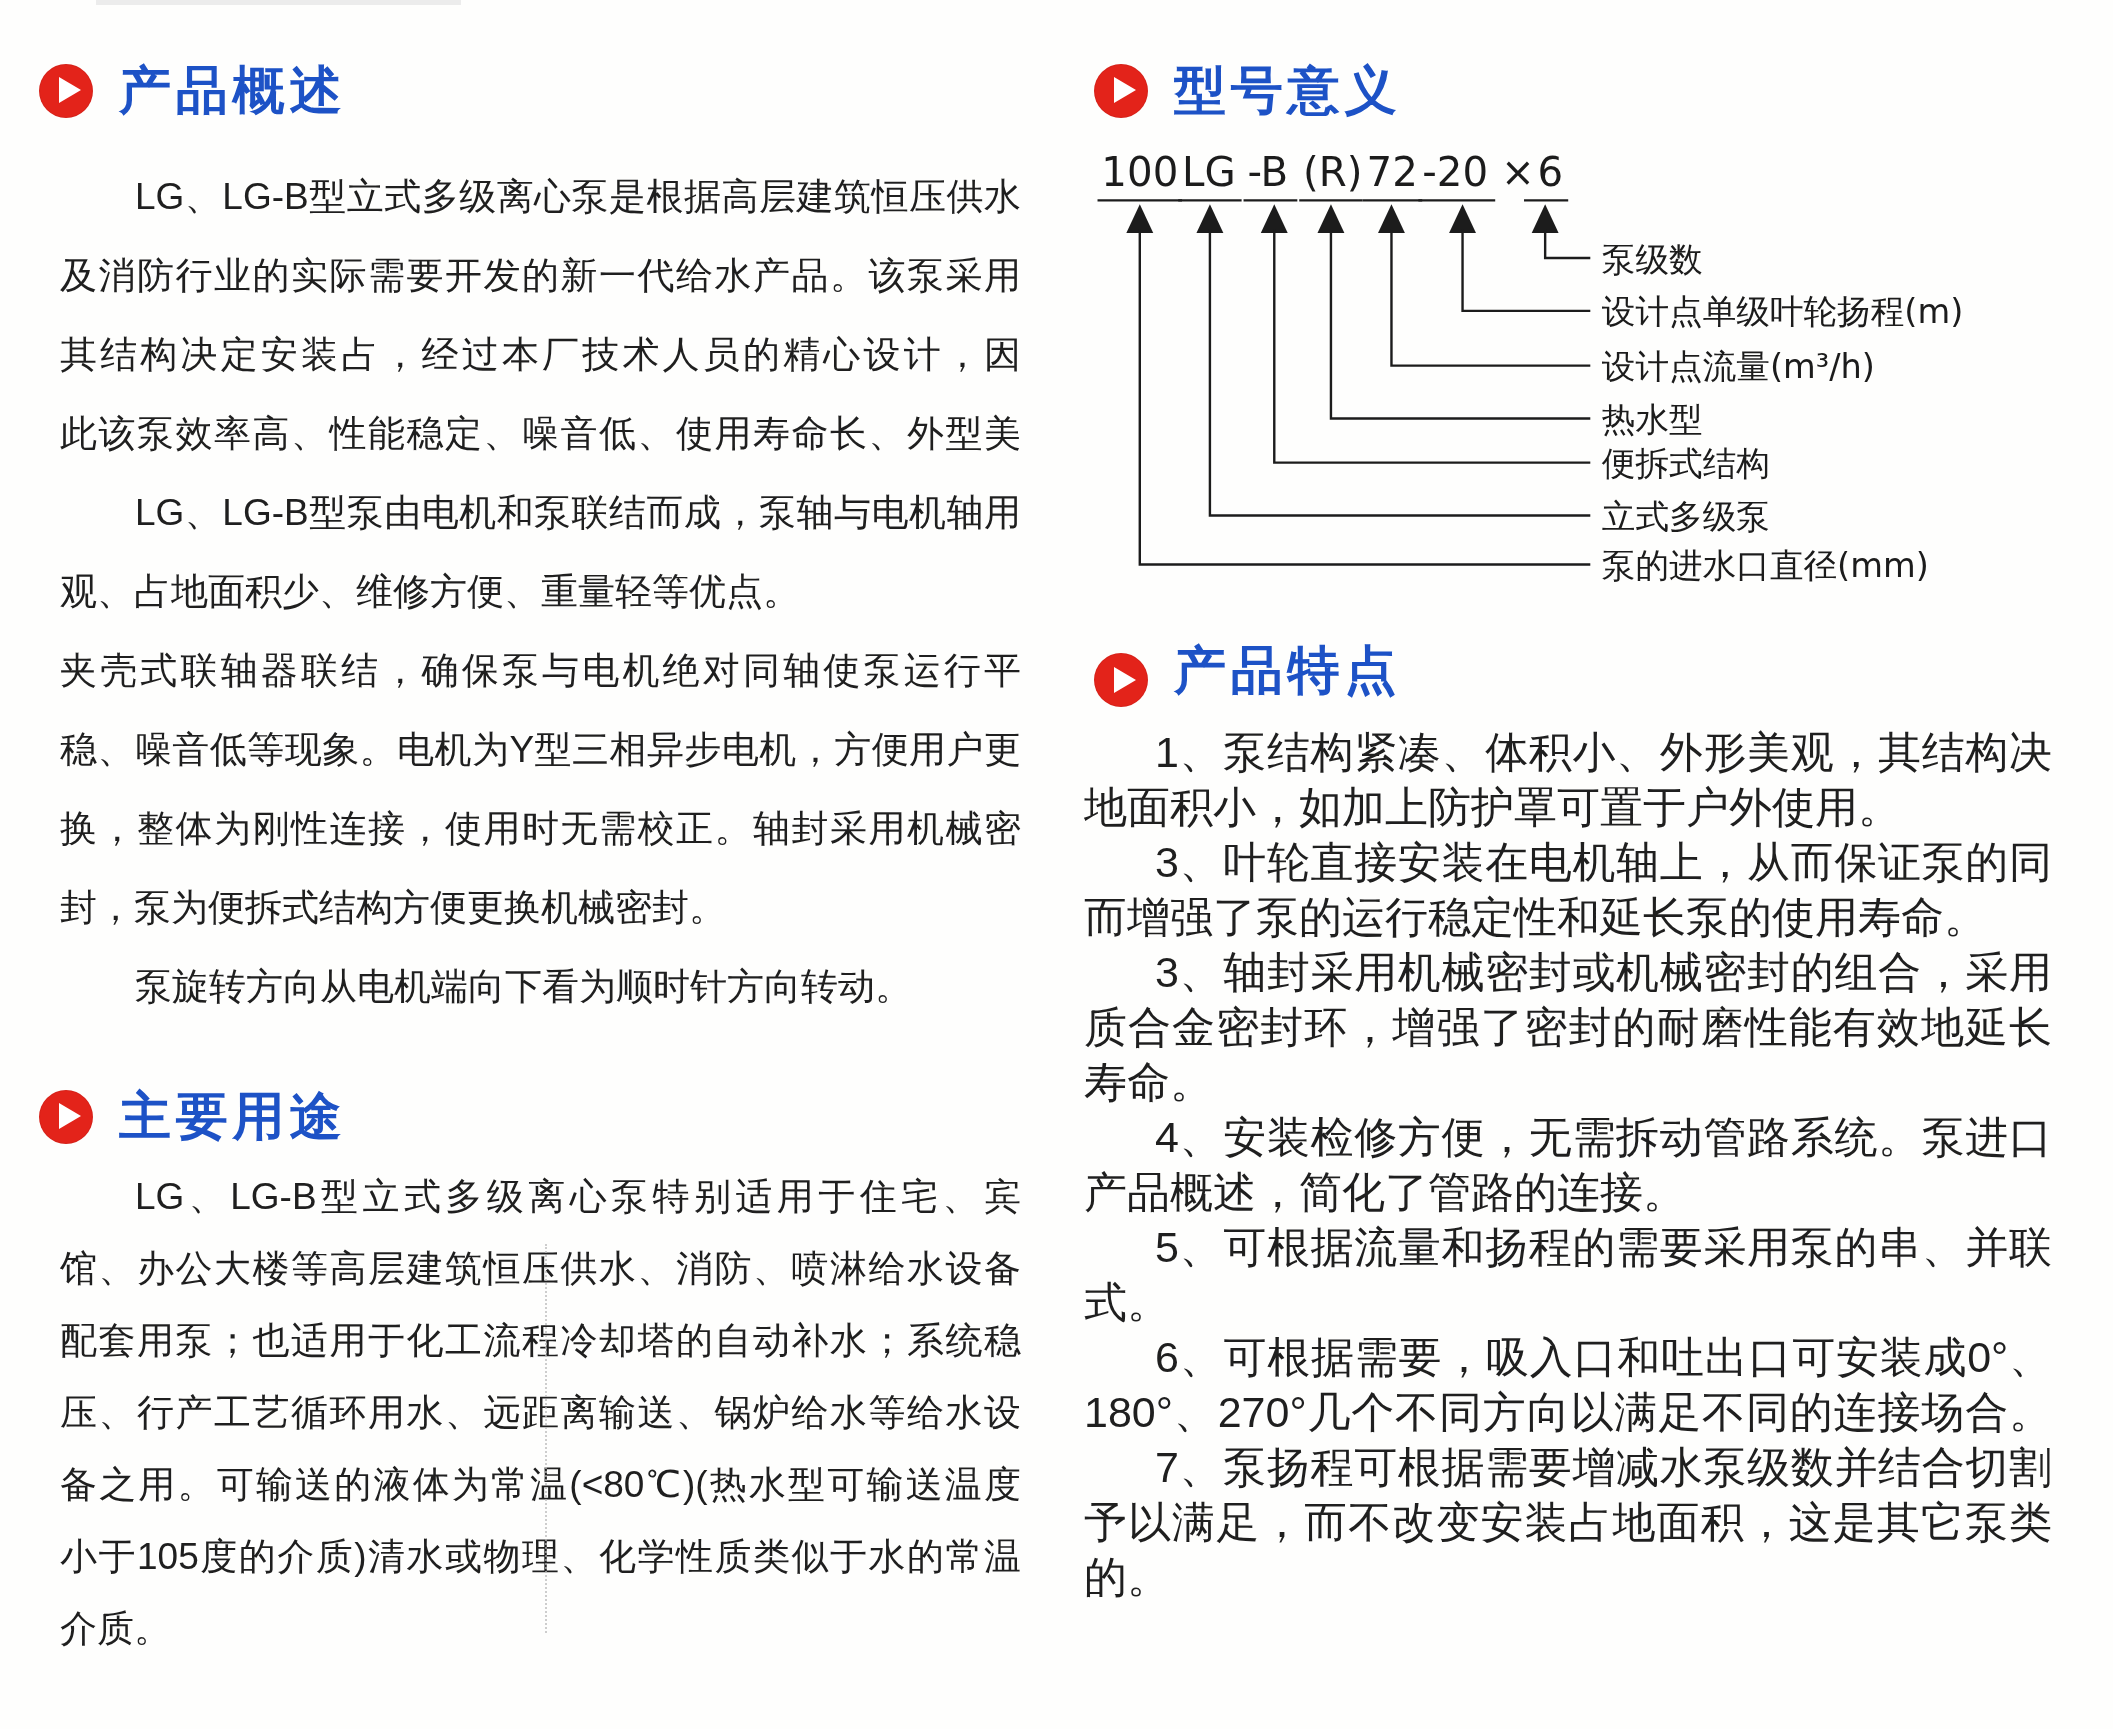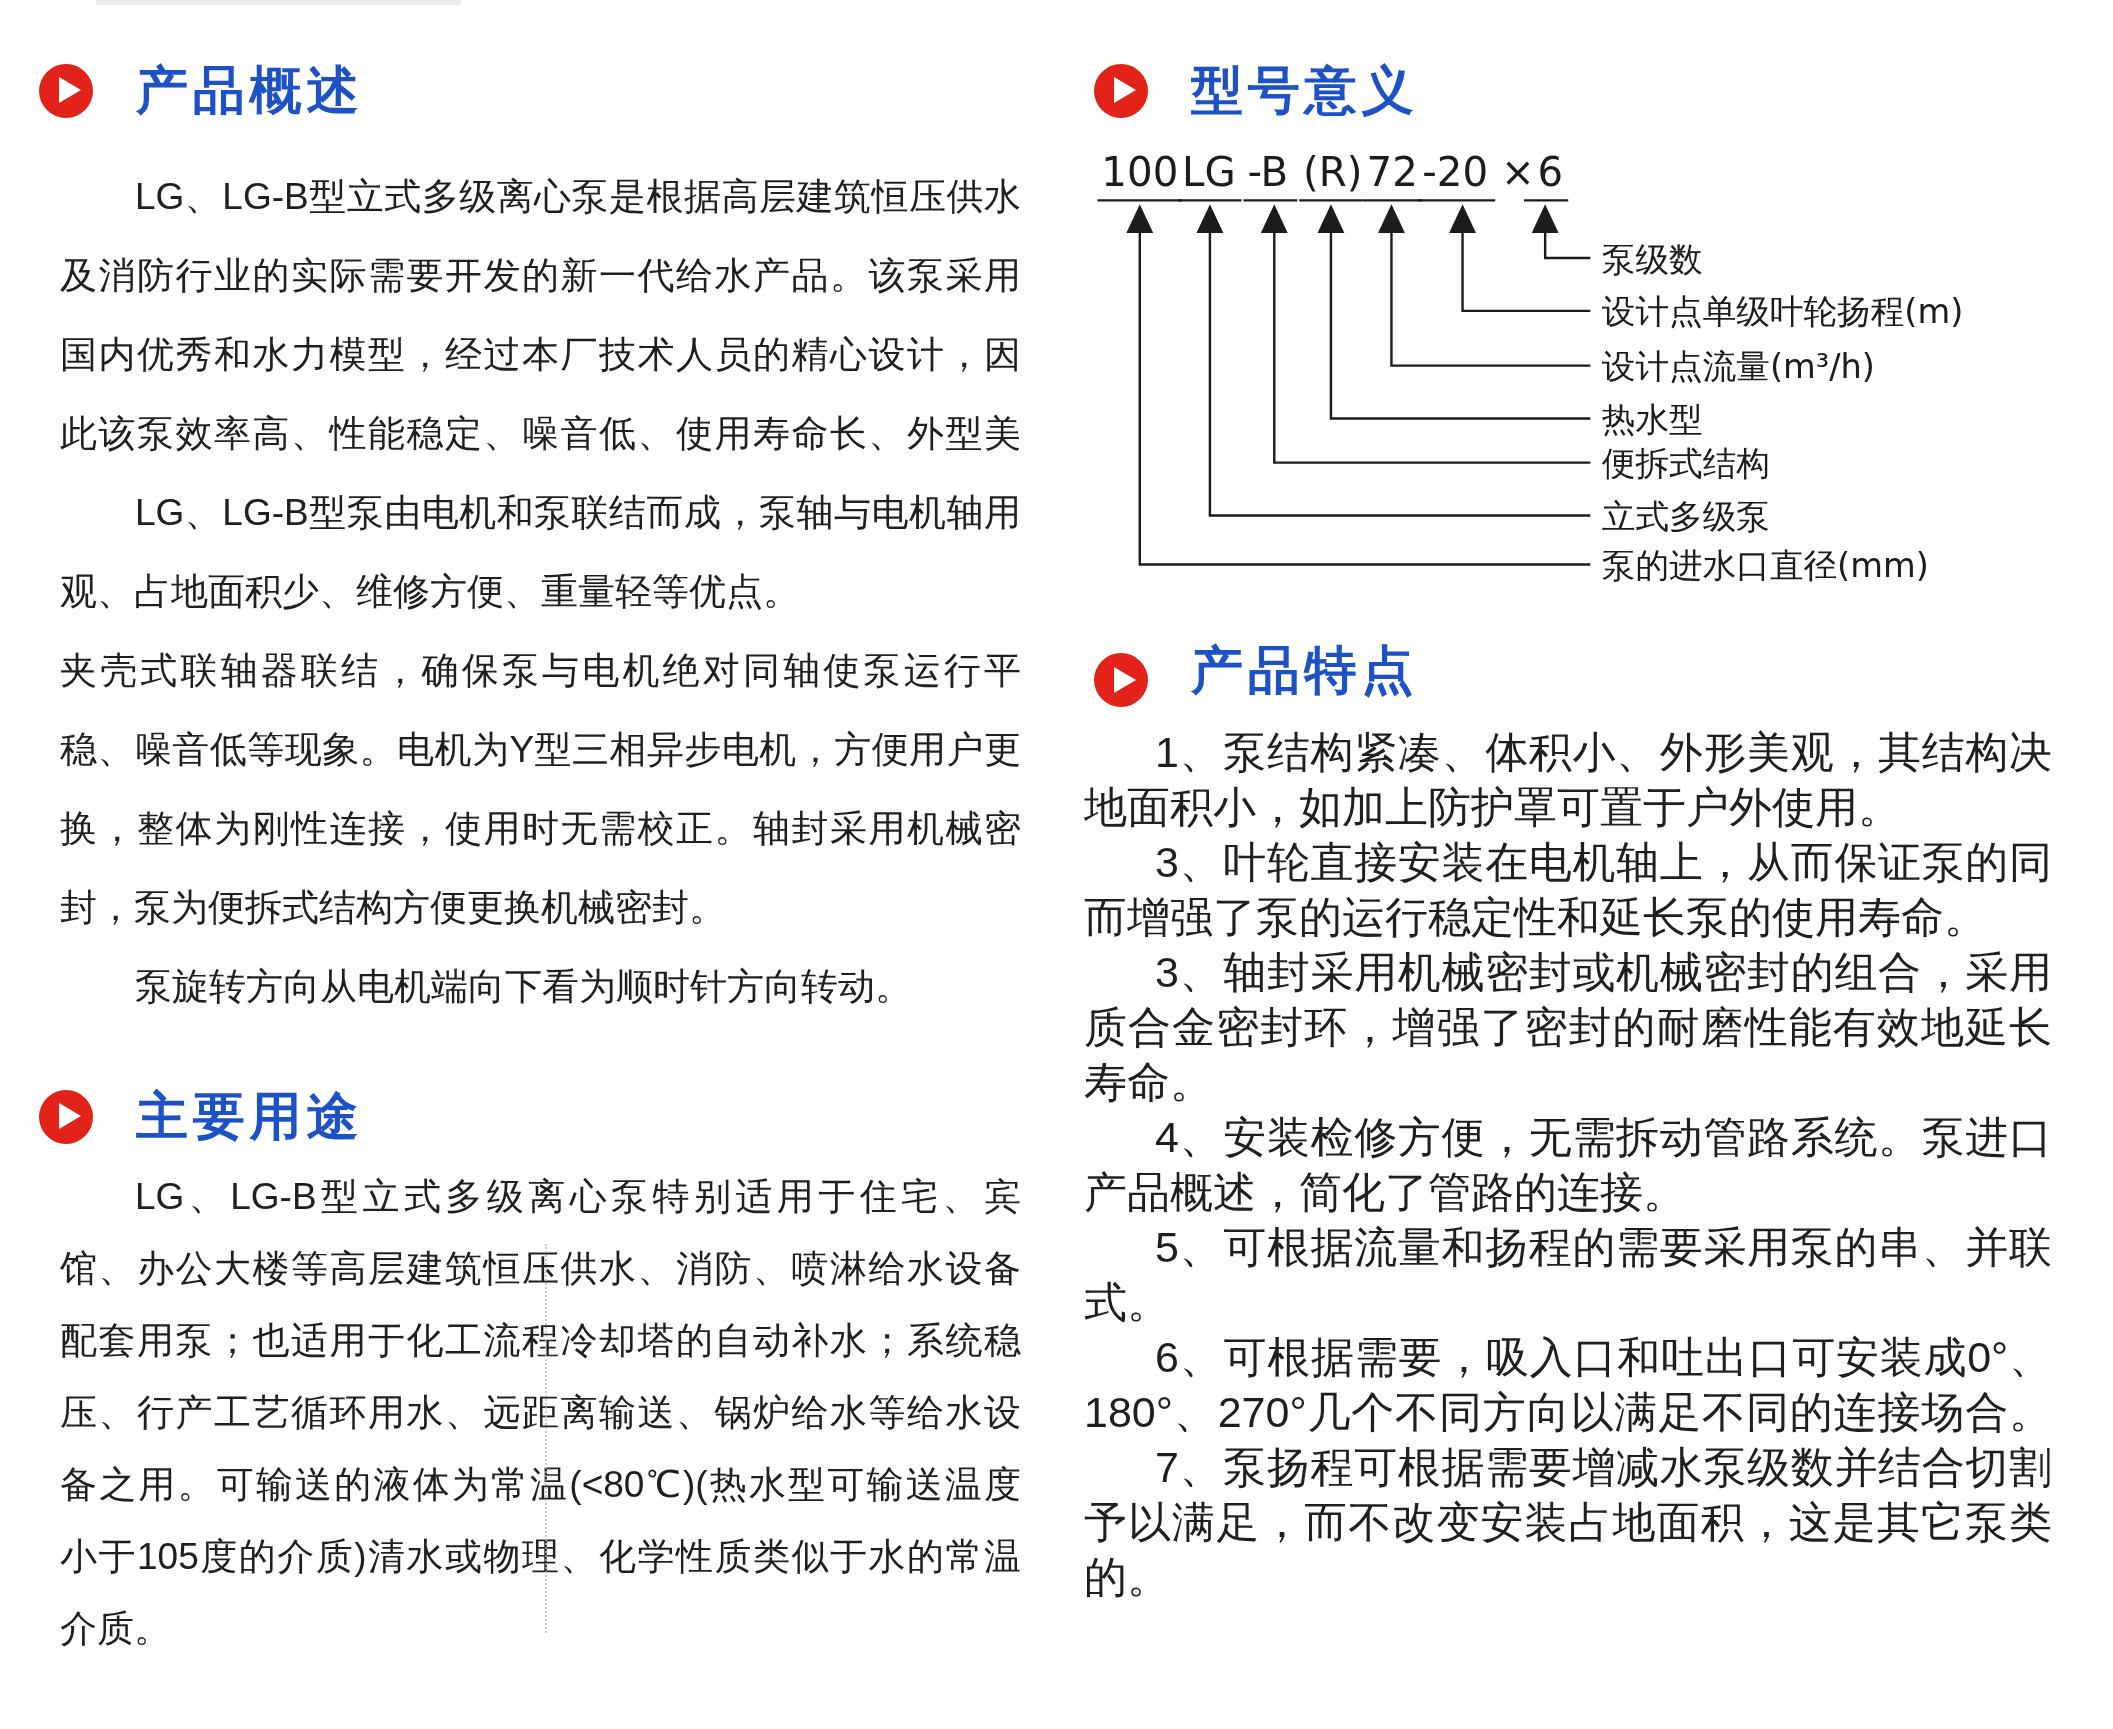--- a/index.html
+++ b/index.html
@@ -5,21 +5,21 @@
   html,body{margin:0;padding:0;background:#ffffff;}
   .page{
     position:relative;width:2114px;height:1729px;background:#fefefd;
     overflow:hidden;font-family:"Liberation Sans",sans-serif;color:#1f1f1f;
   }
   
   .hdr{position:absolute;display:flex;align-items:center;gap:27px;height:69px;}
   .hdr .dot{width:52px;height:52px;border-radius:50%;background:#e3231a;position:relative;flex:0 0 auto;box-shadow:0 0 0 1px #d6221a;}
   .hdr .dot::after{content:"";position:absolute;left:19px;top:12.5px;width:0;height:0;
     border-left:22px solid #ffffff;border-top:13.4px solid transparent;border-bottom:13.4px solid transparent;}
-  .hdr .t{font-size:52px;font-weight:700;color:#1d52c6;letter-spacing:4.8px;white-space:nowrap;margin-left:17px;}
+  .hdr .t{font-size:52px;font-weight:700;color:#1d52c6;letter-spacing:4.8px;white-space:nowrap;}
   
   .tblock{position:absolute;}
   .ln{overflow:hidden;}
   .lft .ln{width:961px;font-size:37px;height:79px;line-height:79px;}
   .usg .ln{width:961px;font-size:37px;height:72px;line-height:72px;}
   .ftr .ln{width:968px;font-size:43px;height:55px;line-height:55px;}
   .j{text-align:justify;text-align-last:justify;}
   .lst{text-align:left;text-align-last:left;}
   .ind{text-indent:75px;}
   .ftr .ind{text-indent:71px;}
@@ -45,21 +45,21 @@
   <div>
 
     <div class="hdr" style="left:40px;top:56px;">
       <span class="dot"></span>
       <span class="t">产品概述</span>
     </div>
 
     <div class="tblock lft" style="left:60px;top:157px;">
       <div class="ln ind j">LG、LG-B型立式多级离心泵是根据高层建筑恒压供水</div>
       <div class="ln j">及消防行业的实际需要开发的新一代给水产品。该泵采用</div>
-      <div class="ln j">国内优秀和水力模型，经过本厂技术人员的精心设计，因</div>
+      <div class="ln j">其结构决定安装占，经过本厂技术人员的精心设计，因</div>
       <div class="ln j">此该泵效率高、性能稳定、噪音低、使用寿命长、外型美</div>
       <div class="ln ind j">LG、LG-B型泵由电机和泵联结而成，泵轴与电机轴用</div>
       <div class="ln lst">观、占地面积少、维修方便、重量轻等优点。</div>
       <div class="ln j">夹壳式联轴器联结，确保泵与电机绝对同轴使泵运行平</div>
       <div class="ln j">稳、噪音低等现象。电机为Y型三相异步电机，方便用户更</div>
       <div class="ln j">换，整体为刚性连接，使用时无需校正。轴封采用机械密</div>
       <div class="ln lst">封，泵为便拆式结构方便更换机械密封。</div>
       <div class="ln ind lst">泵旋转方向从电机端向下看为顺时针方向转动。</div>
     </div>
 

